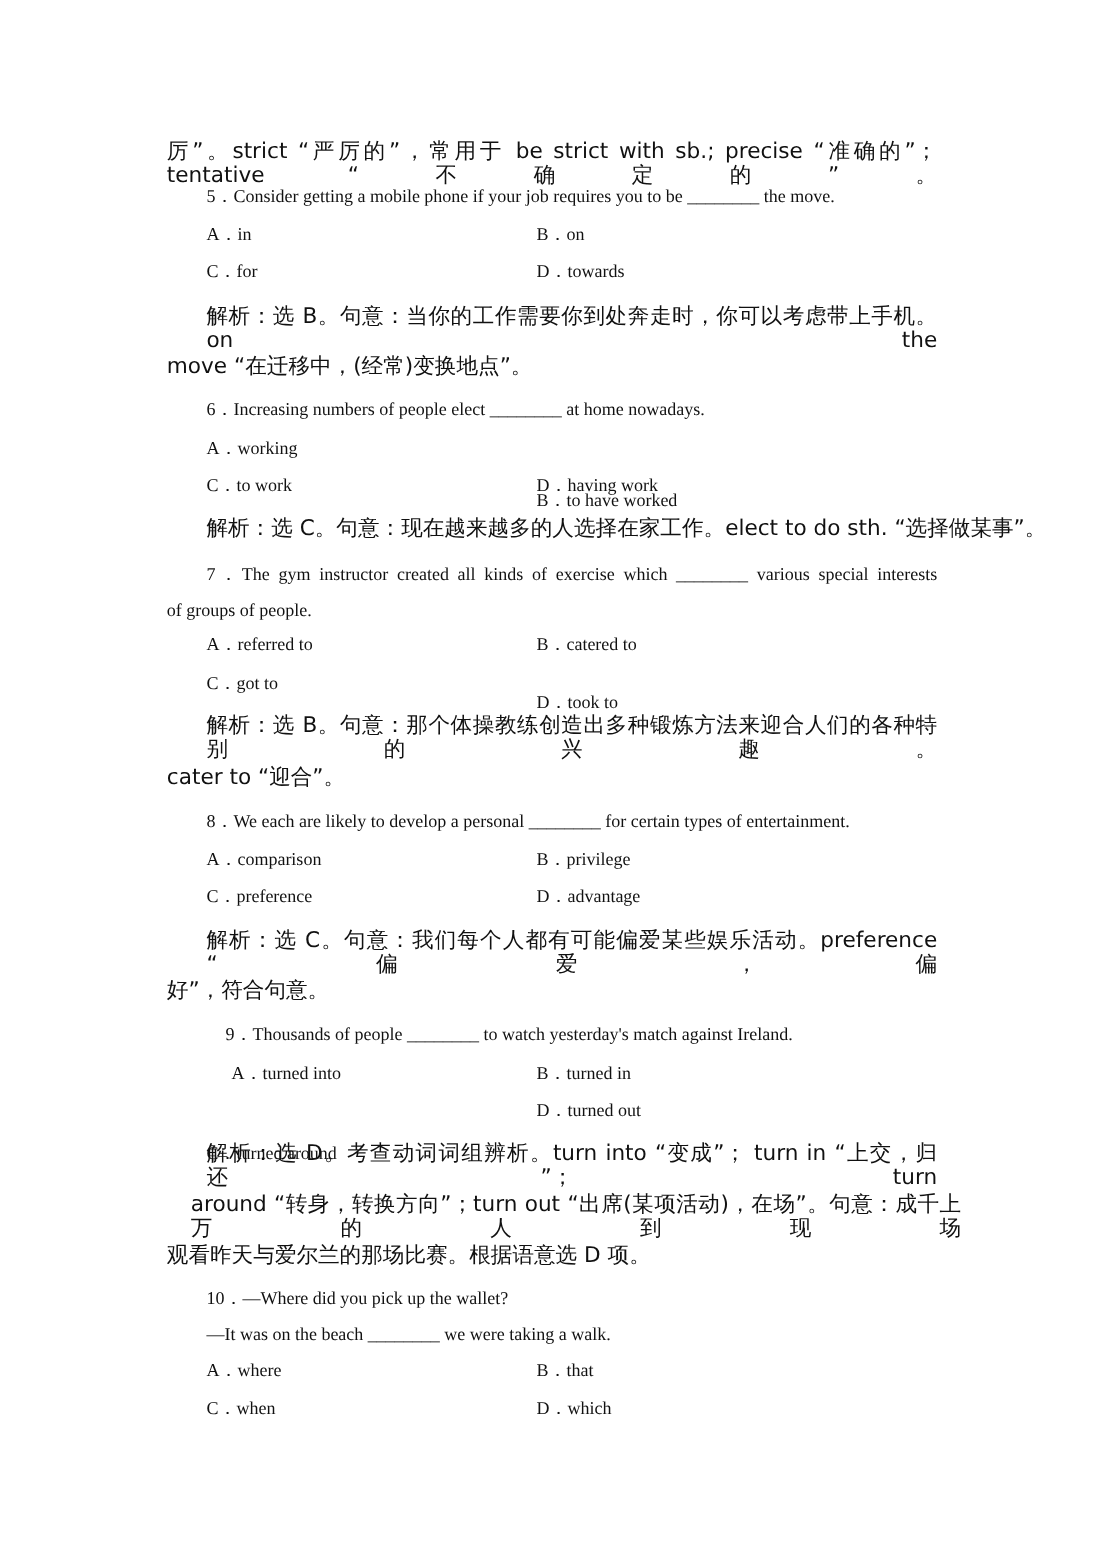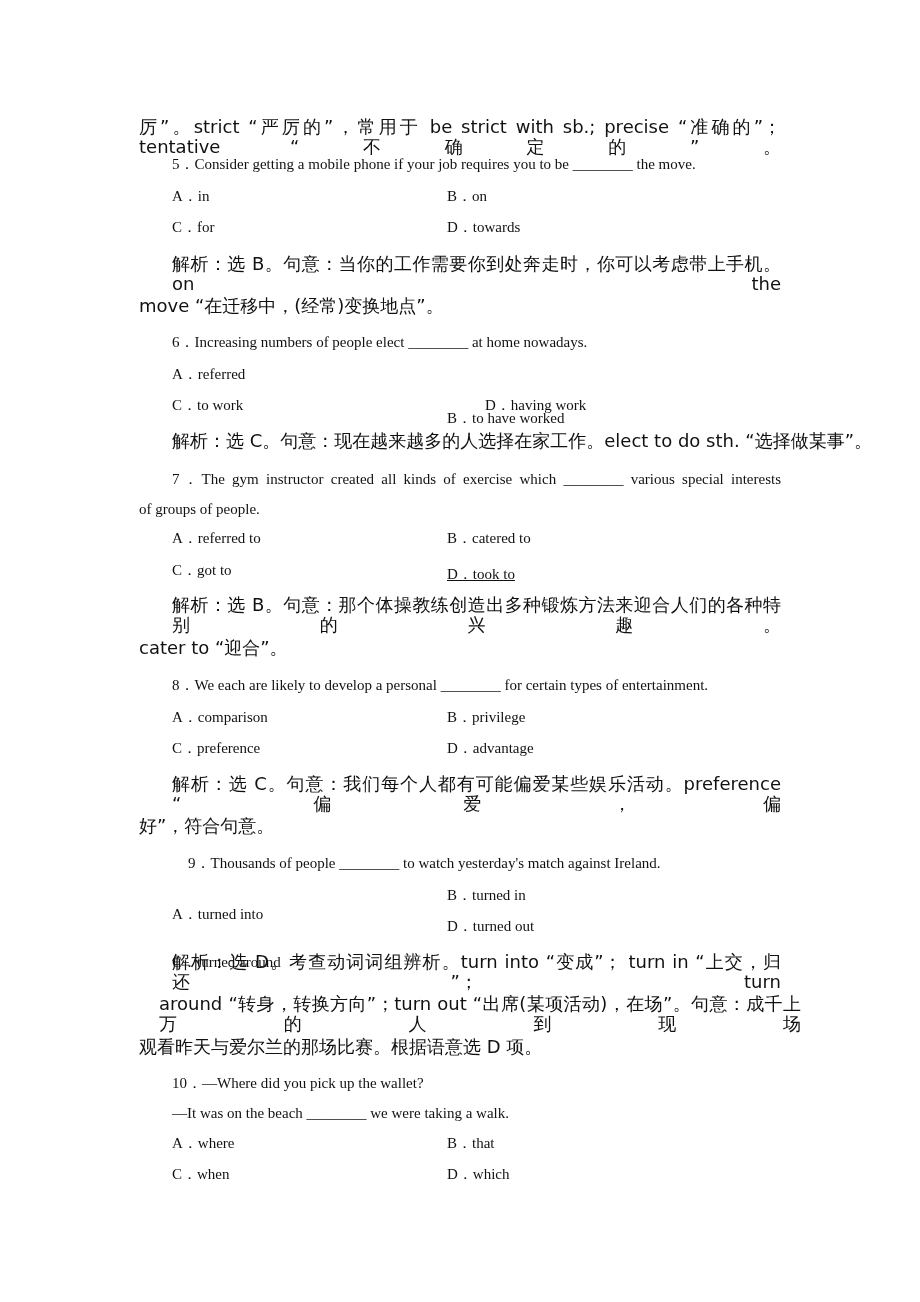--- a/index.html
+++ b/index.html
@@ -38,57 +38,57 @@
     <div class="line indent" style="top:217px;">C．for</div>
     <div class="line optB" style="top:217px;">D．towards</div>
     <div class="line indent justify-ind cn" style="top:254px;">解析：选 B。句意：当你的工作需要你到处奔走时，你可以考虑带上手机。on the</div>
     <div class="line flush cn" style="top:296px;">move “在迁移中，(经常)变换地点”。</div>
   </div>
 
   <div>
     <div class="line indent" style="top:332px;">
       <span>6．</span><span>Increasing numbers of people elect ________ at home nowadays.</span>
     </div>
-    <div class="line indent" style="top:364px;">A．referred</div>
+    <div class="line indent" style="top:364px;">A．working</div>
     <div class="line optB" style="top:364px;margin-top:44px;">B．to have worked</div>
     <div class="line indent" style="top:395px;">C．to work</div>
-    <div class="line optB" style="top:395px;margin-left:38px;">D．having work</div>
+    <div class="line optB" style="top:395px;">D．having work</div>
     <div class="line indent cn" style="top:431px;">解析：选 C。句意：现在越来越多的人选择在家工作。elect to do sth. “选择做某事”。</div>
   </div>
 
   <div>
     <div class="line indent justify-ind" style="top:469px;">
       <span>7．</span><span>The gym instructor created all kinds of exercise which ________ various special interests</span>
     </div>
     <div class="line flush" style="top:499px;">of groups of people.</div>
     <div class="line indent" style="top:528px;">A．referred to</div>
     <div class="line optB" style="top:528px;">B．catered to</div>
     <div class="line indent" style="top:560px;">C．got to</div>
-    <div class="line optB" style="top:564px;text-decoration:underline;">D．took to</div>
+    <div class="line optB" style="top:576px;">D．took to</div>
     <div class="line indent justify-ind cn" style="top:595px;">解析：选 B。句意：那个体操教练创造出多种锻炼方法来迎合人们的各种特别的兴趣。</div>
     <div class="line flush cn" style="top:638px;">cater to “迎合”。</div>
   </div>
 
   <div>
     <div class="line indent" style="top:675px;">
       <span>8．</span><span>We each are likely to develop a personal ________ for certain types of entertainment.</span>
     </div>
     <div class="line indent" style="top:707px;">A．comparison</div>
     <div class="line optB" style="top:707px;">B．privilege</div>
     <div class="line indent" style="top:738px;">C．preference</div>
     <div class="line optB" style="top:738px;">D．advantage</div>
     <div class="line indent justify-ind cn" style="top:774px;">解析：选 C。句意：我们每个人都有可能偏爱某些娱乐活动。preference “偏爱，偏</div>
     <div class="line flush cn" style="top:816px;">好”，符合句意。</div>
   </div>
 
   <div>
     <div class="line indent" style="top:853px;margin-left:16px;">
       <span>9．</span><span>Thousands of people ________ to watch yesterday's match against Ireland.</span>
     </div>
-    <div class="line indent" style="top:904px;">A．turned into</div>
+    <div class="line indent" style="top:885px;margin-left:21px;">A．turned into</div>
     <div class="line optB" style="top:885px;">B．turned in</div>
     <div class="line indent" style="top:952px;">C．turned around</div>
     <div class="line optB" style="top:916px;">D．turned out</div>
     <div class="line indent justify-ind cn" style="top:952px;">解析：选 D。考查动词词组辨析。turn into “变成”；  turn in “上交，归还”；  turn</div>
     <div class="line flush justify cn" style="top:994px;margin-left:20px;">around “转身，转换方向”；turn out “出席(某项活动)，在场”。句意：成千上万的人到现场</div>
     <div class="line flush cn" style="top:1037px;">观看昨天与爱尔兰的那场比赛。根据语意选 D 项。</div>
   </div>
 
   <div>
     <div class="line indent" style="top:1073px;">

